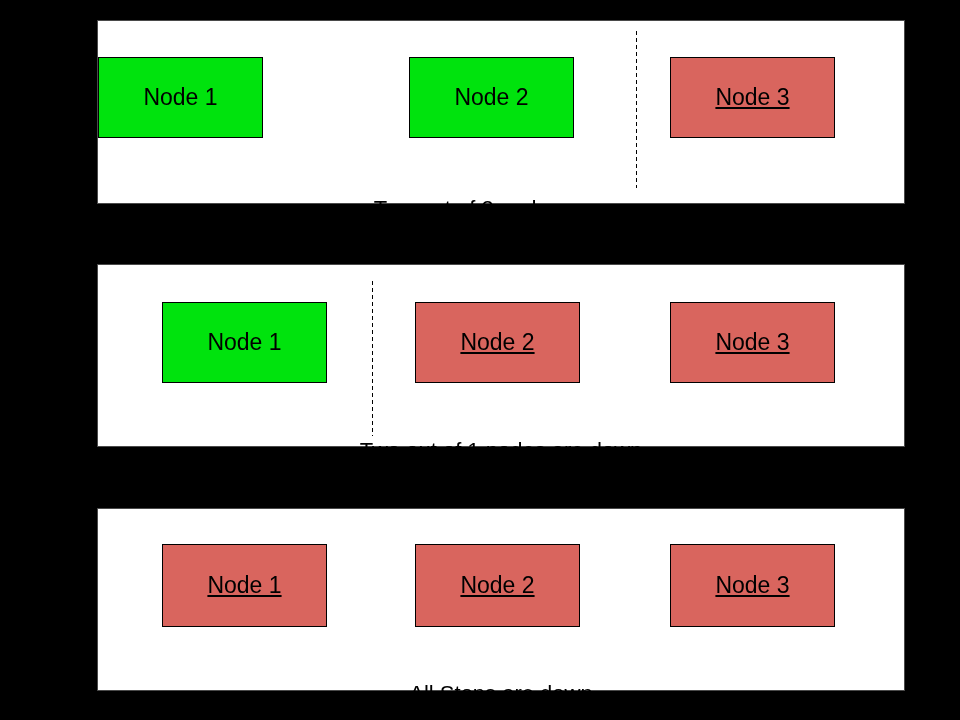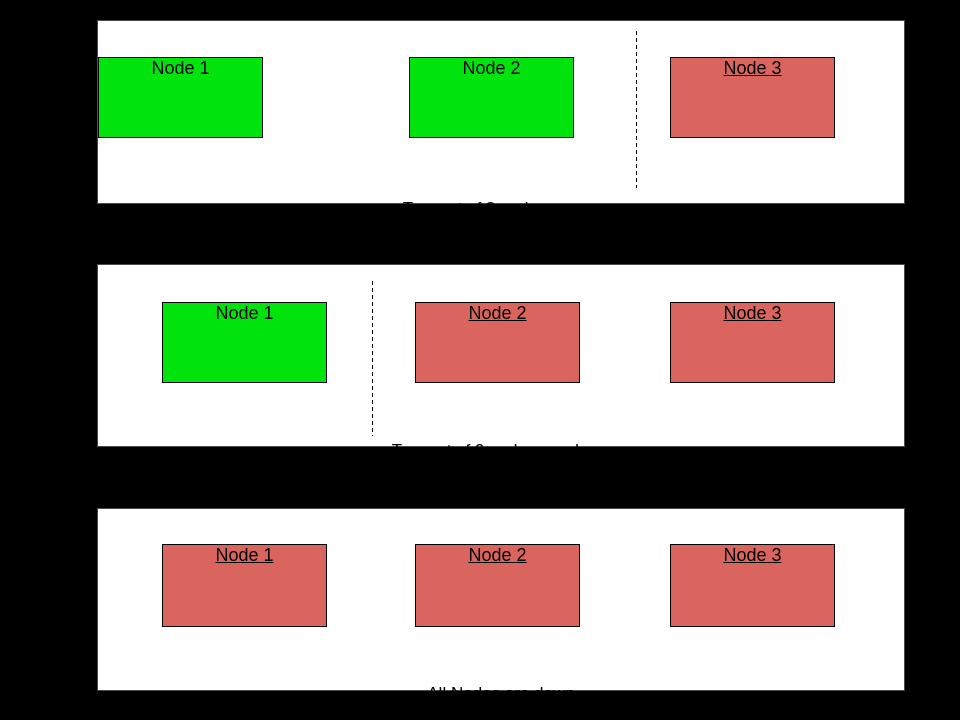--- a/index.html
+++ b/index.html
@@ -26,23 +26,23 @@
   .panel-1 { top: 20px;  height: 184px; }
   .panel-2 { top: 264px; height: 183px; }
   .panel-3 { top: 508px; height: 183px; }
   .node {
     position: absolute;
     width: 165px;
     height: 81px;
     border: 1px solid var(--node-border, #000);
     box-sizing: border-box;
     display: flex;
-    align-items: flex-start;
+    align-items: center;
     justify-content: center;
-    font-size: 18px;
+    font-size: 23px;
     color: var(--text-color, #000);
   }
   .node-up   { background: var(--node-up,   #00e30d); }
   .node-down { background: var(--node-down, #d9655e); text-decoration: underline; }
   .n1 { left: 64px; }
   .panel-1 .n2 { left: 311px; }
   .panel-2 .n2, .panel-3 .n2 { left: 317px; }
   .n3 { left: 572px; }
   .panel-1 .node { top: 36px; }
   .panel-2 .node { top: 37px; }
@@ -57,21 +57,21 @@
       transparent 4px,
       transparent 7px);
   }
   .panel-1 .divider { left: 538px; top: 10px; height: 157px; }
   .panel-2 .divider { left: 274px; top: 16px; height: 155px; }
   .caption {
     position: absolute;
     left: 0;
     right: 0;
     text-align: center;
-    font-size: 17px;
+    font-size: 22px;
     line-height: 22px;
     color: var(--text-color, #000);
     white-space: pre;
   }
   .panel-1 .caption { top: 133px; }
   .panel-2 .caption { top: 131px; }
   .panel-3 .caption { top: 130px; }
 </style>
 </head>
 <body>
@@ -100,34 +100,34 @@
       <span>Node 1</span>
     </div>
     <div class="node n2 node-down">
       <span>Node 2</span>
     </div>
     <div class="node n3 node-down">
       <span>Node 3</span>
     </div>
     <div class="divider"></div>
     <div class="caption">
-      <div>Two out of 9 nodes are down</div>
+      <div>Two out of 1 nodes are down</div>
       <div>Majority Fails &amp; Cluster Stops</div>
     </div>
   </section>
 
   <section class="panel panel-3">
     <div class="node n1 node-down">
       <span>Node 1</span>
     </div>
     <div class="node n2 node-down">
       <span>Node 2</span>
     </div>
     <div class="node n3 node-down">
       <span>Node 3</span>
     </div>
     <div class="caption">
-      <div>All Nodes are down</div>
+      <div>All Stops are down</div>
       
     </div>
   </section>
 
 </div>
 
 </body></html>

